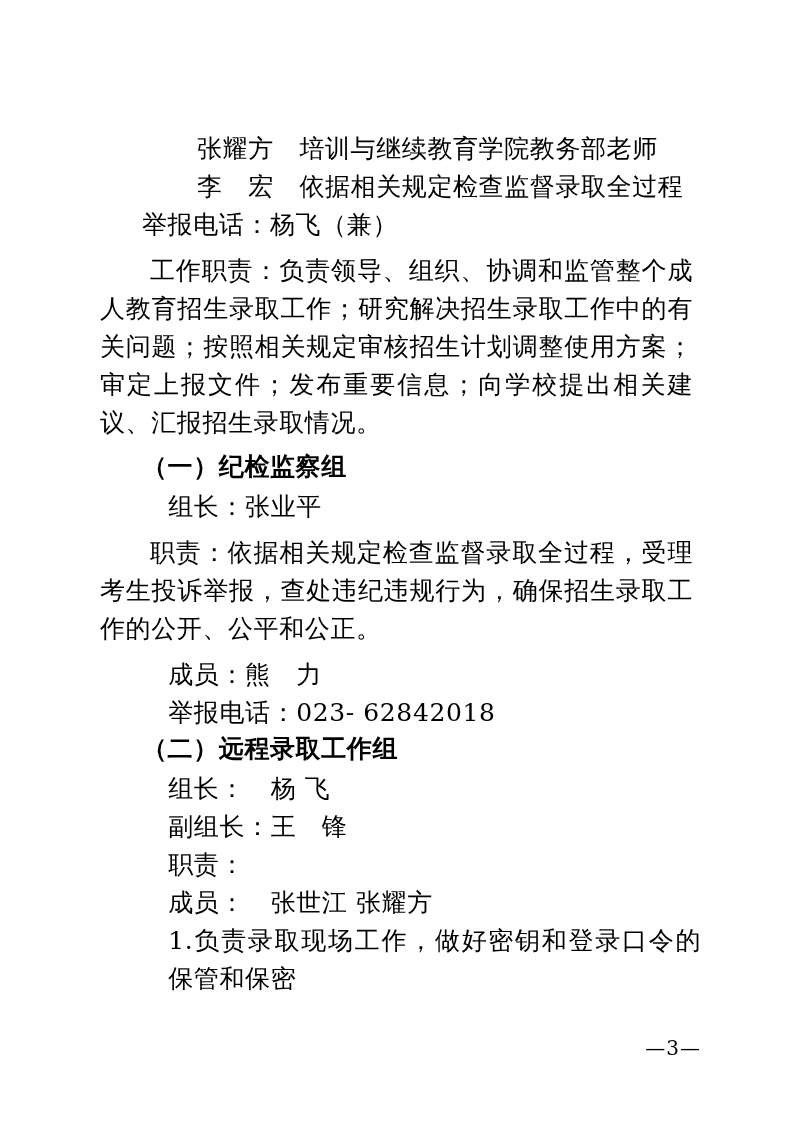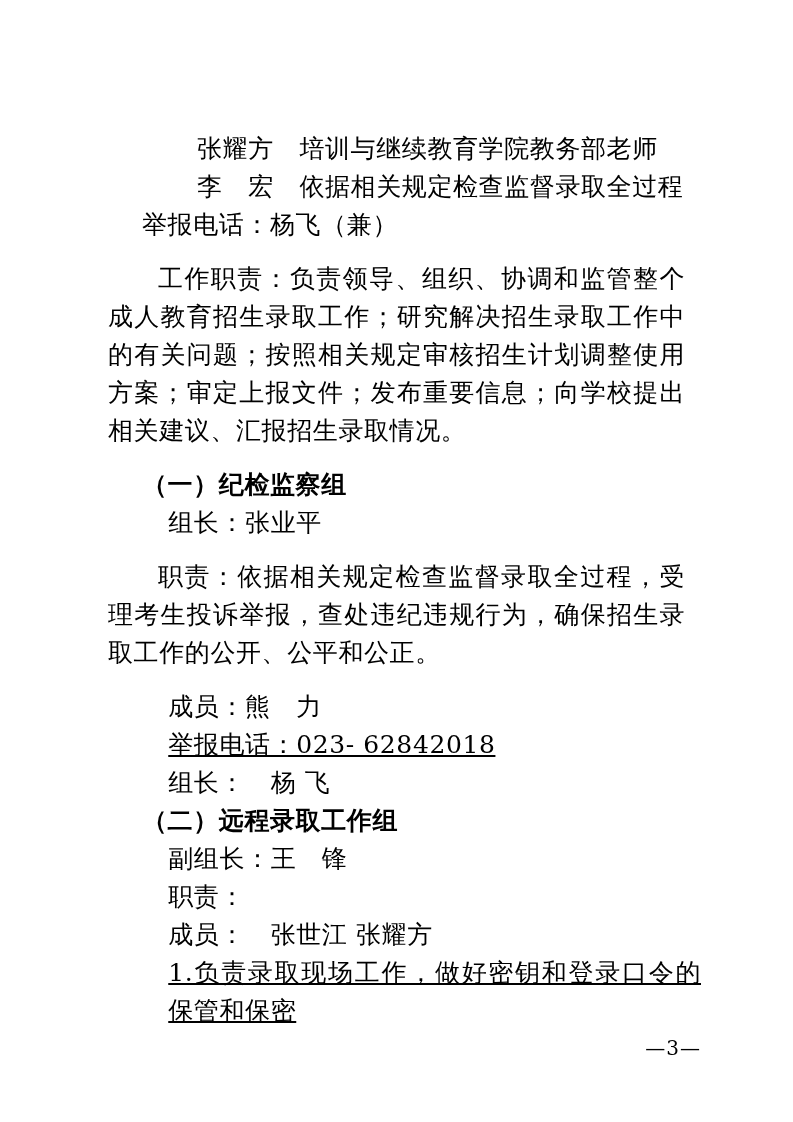--- a/index.html
+++ b/index.html
@@ -37,55 +37,54 @@
     text-indent: 2em;
   }
   .indent-3 {
     padding-left: 3.05em;
   }
   .indent-4 {
     padding-left: 4.2em;
   }
   .bold-head {
     font-weight: bold;
-    font-family: Liberation Serif, serif;
+    font-family: Liberation Mono, monospace;
   }
   .num-line {
     font-family: "DejaVu Serif", "Liberation Serif", serif;
-    text-decoration: underline;
   }
   .footer {
     position: absolute;
     right: 92px;
     bottom: 62px;
     font-size: 20px;
     font-family: "DejaVu Serif", "Liberation Serif", serif;
     letter-spacing: 1px;
   }
   .para {
-    margin: 16px;
+    margin: 8px;
   }
 </style>
 </head>
 <body>
 
 <div class="page">
   <div class="doc-body">
 
     <div class="line indent-4">张耀方　培训与继续教育学院教务部老师</div>
     <div class="line indent-4">李　宏　依据相关规定检查监督录取全过程</div>
     <div class="line indent-2">举报电话：杨飞（兼）</div>
     <div class="line indent-2 para">工作职责：负责领导、组织、协调和监管整个成人教育招生录取工作；研究解决招生录取工作中的有关问题；按照相关规定审核招生计划调整使用方案；审定上报文件；发布重要信息；向学校提出相关建议、汇报招生录取情况。</div>
     <div class="line indent-2 bold-head">（一）纪检监察组</div>
     <div class="line indent-3">组长：张业平</div>
     <div class="line indent-2 para">职责：依据相关规定检查监督录取全过程，受理考生投诉举报，查处违纪违规行为，确保招生录取工作的公开、公平和公正。</div>
     <div class="line indent-3">成员：熊　力</div>
     <div class="line indent-3 num-line">举报电话：023- 62842018</div>
+    <div class="line indent-2 bold-head">（二）远程录取工作组</div>
     <div class="line indent-3">组长：　杨 飞</div>
-    <div class="line indent-2 bold-head">（二）远程录取工作组</div>
     <div class="line indent-3">副组长：王　锋</div>
     <div class="line indent-3">职责：</div>
     <div class="line indent-3">成员：　张世江 张耀方</div>
     <div class="line indent-3 num-line">1.负责录取现场工作，做好密钥和登录口令的保管和保密</div>
 
   </div>
 </div>
 
 <div class="footer">—3—</div>
 

